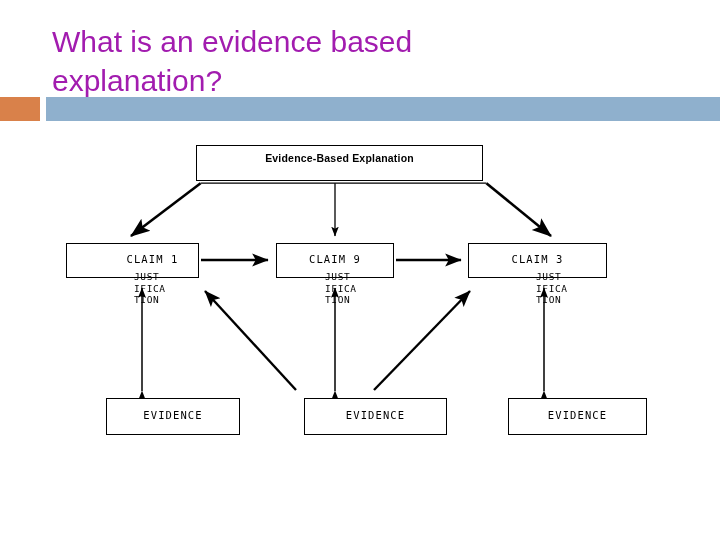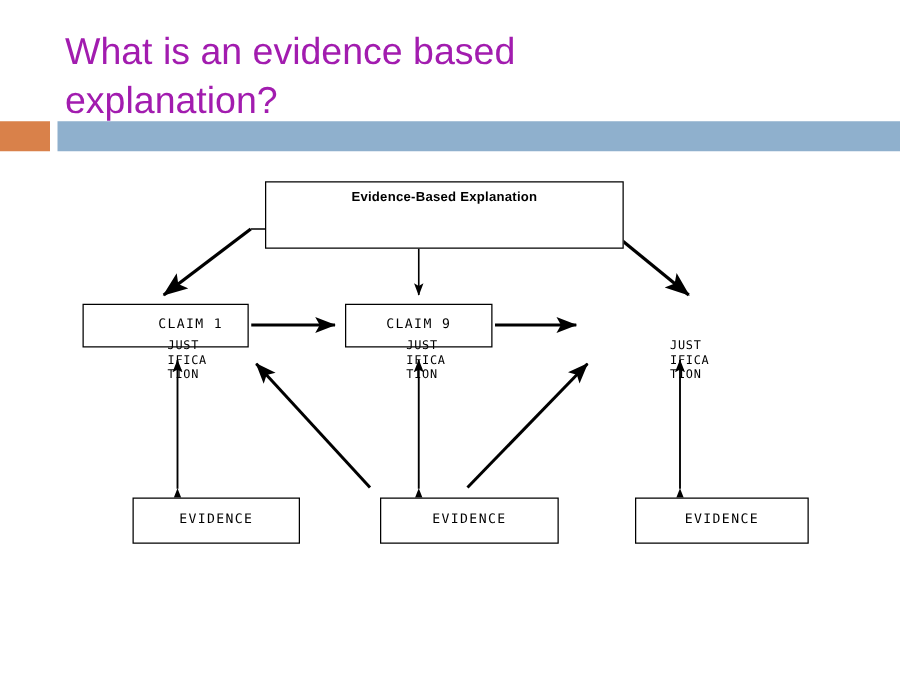--- a/index.html
+++ b/index.html
@@ -57,21 +57,21 @@
     display:block;
     font-family:"DejaVu Sans Mono","Liberation Mono",monospace;
     font-size:10.5px;
     letter-spacing:1.1px;
     color:#000;
     white-space:nowrap;
   }
 
   
   #root-box{
-    left:212px; top:17px; width:287px; height:54px;text-align:center;
+    left:196px; top:17px; width:287px; height:36px;text-align:center;
   }
   #root-box span{
     font-family:"Liberation Sans", sans-serif;
     font-weight:bold;
     font-size:10.5px;
     letter-spacing:0.2px;
     padding-top:6px;
   }
 
   
@@ -176,20 +176,23 @@
     <div class="node" id="root-box">
       <span>Evidence-Based Explanation</span>
     </div>
 
     <div class="node claim" id="claim-1">
       <span>CLAIM 1</span>
     </div>
     <div class="node claim" id="claim-2">
       <span>CLAIM 9</span>
     </div>
+    <div class="node claim" id="claim-3">
+      <span>CLAIM 3</span>
+    </div>
 
     <div class="justif" id="justif-1">JUST
 IFICA
 TION</div>
     <div class="justif" id="justif-2">JUST
 IFICA
 TION</div>
     <div class="justif" id="justif-3">JUST
 IFICA
 TION</div>

